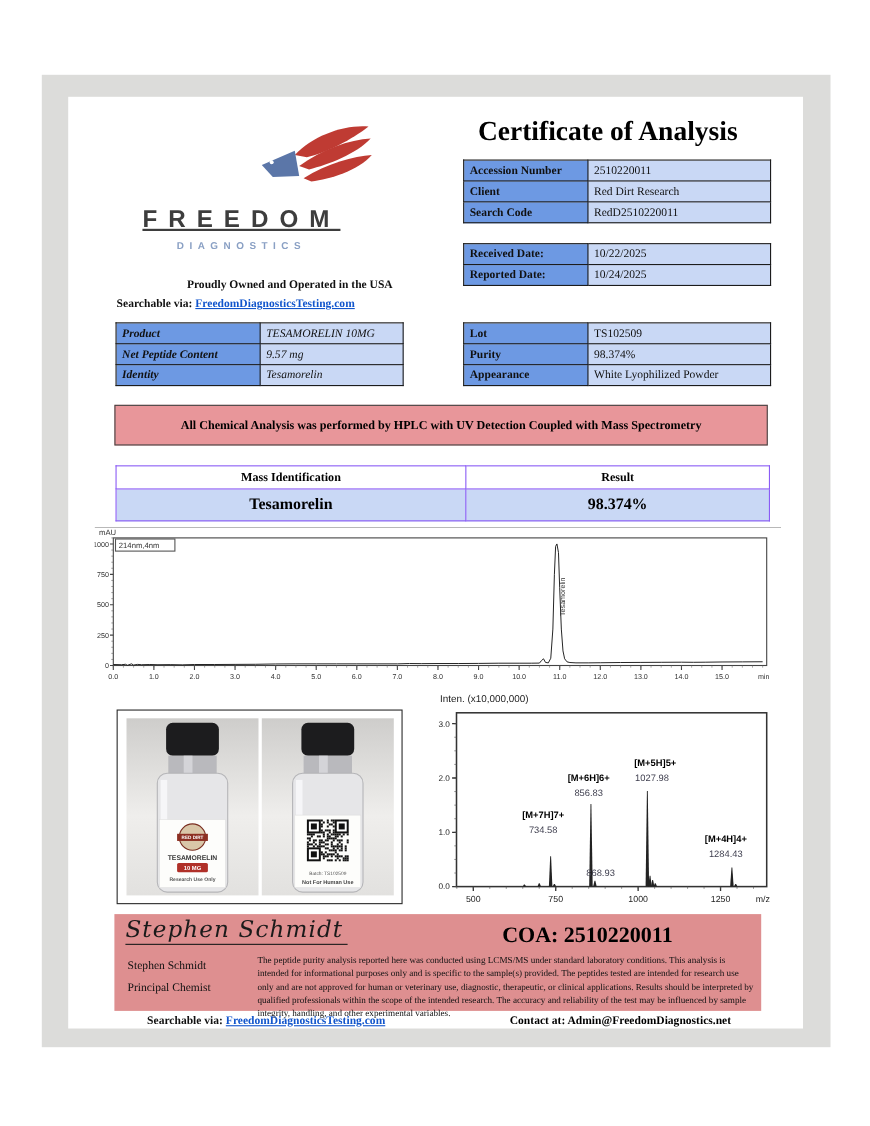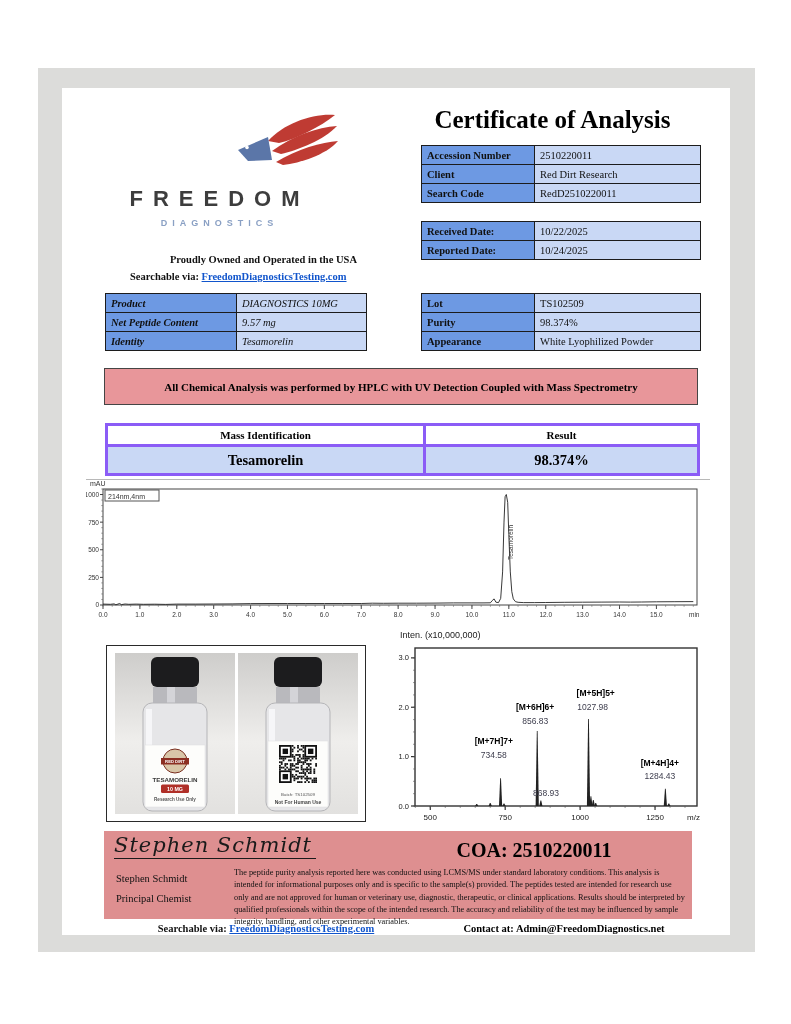--- a/index.html
+++ b/index.html
@@ -3,41 +3,41 @@
 <meta charset="utf-8">
 <style>
   * { margin:0; padding:0; box-sizing:border-box; }
   html,body { width:791px; height:1024px; background:#ffffff; font-family:"Liberation Serif", serif; }
   .frame { position:absolute; left:38px; top:68px; width:717px; height:884px; background:#dcdcda; }
   .page  { position:absolute; left:62px; top:88px; width:668px; height:847px; background:#ffffff; }
   .abs { position:absolute; }
 
   
   .logo-word { left:55px; top:98px; width:205px; text-align:center; font-family:"Liberation Sans",sans-serif;
-               font-size:22px; font-weight:700; letter-spacing:10px; color:#3d3d3d; }
+               font-size:22px; font-weight:700; letter-spacing:10px; color:#3d3d3d;text-decoration:underline; }
   .logo-sub  { left:55px; top:130px; width:205px; text-align:center; font-family:"Liberation Sans",sans-serif;
                font-size:9px; font-weight:700; letter-spacing:5px; color:#8aa0c4; }
   .tagline   { left:20px; top:166px; width:275px; text-align:right; font-size:10.5px; font-weight:700; color:#111; }
-  .search-line { font-size:10.5px; font-weight:700; color:#111;margin-left:24px; }
+  .search-line { font-size:10.5px; font-weight:700; color:#111; }
   .search-line a { color:#1155cc; text-decoration:underline; }
 
   .title { left:338px; top:18px; width:305px; text-align:center; font-size:25px; font-weight:700; color:#000; }
 
   
   table.kv { border-collapse:collapse; table-layout:fixed; }
   table.kv td { border:1px solid #1c1c1c; font-size:10.5px; height:19px; padding:0 5px; vertical-align:middle; color:#111; }
   table.kv td.k { background:#6d99e3; font-weight:700; }
   table.kv td.v { background:#c9d8f5; }
   table.kv { border:1.5px solid #1c1c1c; }
 
   .banner { left:42px; top:280px; width:594px; height:37px; background:#e8969a; border:1.5px solid #454545;
             display:flex; align-items:center; justify-content:center; font-size:11px; font-weight:700; color:#000; }
 
   table.mass { border-collapse:collapse; table-layout:fixed; border:1.5px solid #1c1c1c; }
-  table.mass td { border:3px solid #8b5cf6; text-align:center; vertical-align:middle; }
+  table.mass td { border:1px solid #8b5cf6; text-align:center; vertical-align:middle; }
   table.mass tr.hdr td { background:#ffffff; font-size:11px; font-weight:700; height:21px; }
   table.mass tr.dat td { background:#c9d8f5; font-size:14.5px; font-weight:700; height:29px; }
 
   .hplc-wrap { left:24px; top:390px; width:624px; height:160px; }
   .ms-wrap   { left:330px; top:538px; width:332px; height:200px; }
 
   .vials { left:44px; top:557px; width:260px; height:177px; border:1.5px solid #2a2a2a; background:#fff;
            display:flex; align-items:center; justify-content:center; gap:3px; padding:6px; }
   .vial-panel { width:120px; height:161px; background:linear-gradient(#cecdcb, #efeeec 55%, #e2e1df); }
 
@@ -106,21 +106,21 @@
           <td class="k">Reported Date:</td>
           <td class="v">10/24/2025</td>
         </tr>
   </tbody>
     </table>
 
   <table class="kv abs" style="left:43px; top:205px; width:262px;font-style:italic;">
     <tbody>
         <tr>
           <td class="k" style="width:131px">Product</td>
-          <td class="v">DIAGNOSTICS 10MG</td>
+          <td class="v">TESAMORELIN 10MG</td>
         </tr>
     <tr>
           <td class="k">Net Peptide Content</td>
           <td class="v">9.57 mg</td>
         </tr>
     <tr>
           <td class="k">Identity</td>
           <td class="v">Tesamorelin</td>
         </tr>
   </tbody>

